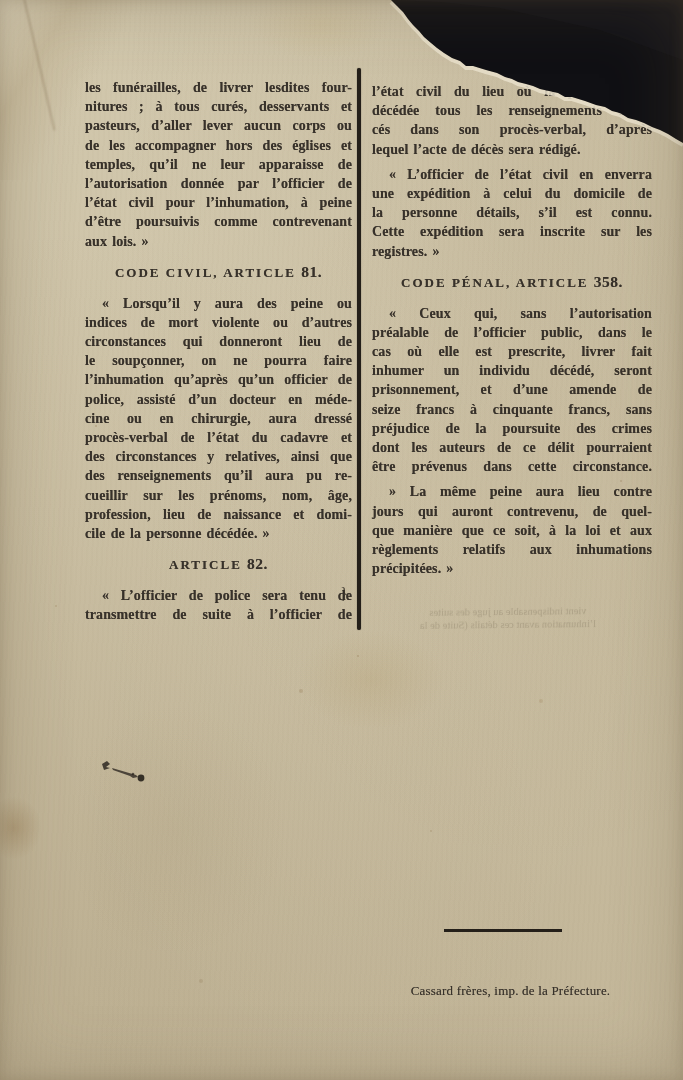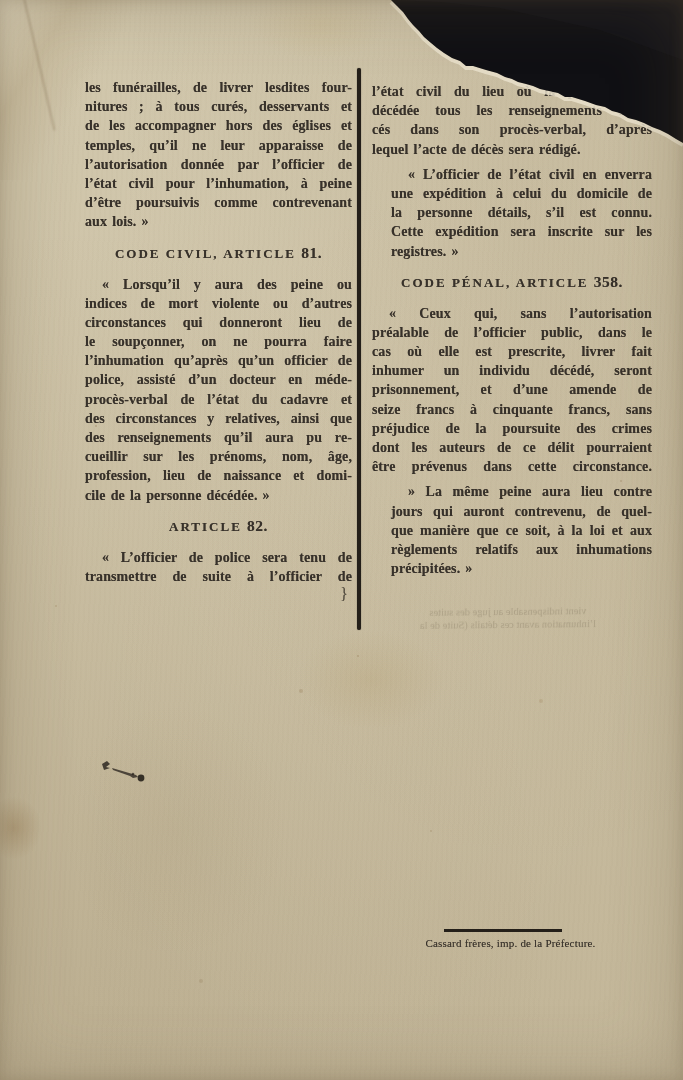--- a/index.html
+++ b/index.html
@@ -37,35 +37,35 @@
   .col-left{left:85px;top:78px;width:267px;}
   .col-right{left:372px;top:82px;width:280px;}
   .print-line{
     height:19.2px;line-height:19.2px;white-space:normal;
     text-align:justify;text-align-last:justify;
     word-spacing:1.5px;letter-spacing:.1px;
     text-shadow:0 0 .5px rgba(52,46,38,.55);
   }
   .print-line.end{text-align-last:left;}
   .print-line.indent{padding-left:17px;}
-  .print-para + .print-para{margin-top:6px;margin-left:19px;}
+  .print-para + .print-para{margin-top:6px;}
   .print-heading{height:19px;line-height:19px;margin:11px 0 13px;text-align:center;
     text-shadow:0 0 .5px rgba(52,46,38,.55);}
   .heading-small{font-size:13px;letter-spacing:2px;}
   .heading-num{font-size:15.5px;letter-spacing:.5px;}
   .divider{position:absolute;left:357px;top:68px;width:3.5px;height:562px;z-index:2;
     background:#241f19;border-radius:2px;box-shadow:0 0 1px rgba(36,31,25,.8);}
   .brace-mark{position:absolute;left:340px;top:584px;z-index:3;font-size:17px;color:rgba(45,40,33,.8);transform:rotate(2deg);}
   .ink-marks{position:absolute;left:92px;top:752px;z-index:3;}
   .ghost-text{position:absolute;left:362px;top:606px;width:292px;z-index:1;
     transform:scaleX(-1) rotate(.6deg);opacity:.40;color:rgba(88,76,56,.6);
     filter:blur(.4px);font-size:10.5px;line-height:12.5px;text-align:center;}
   .imprint-rule{position:absolute;left:444px;top:929px;width:118px;height:2.5px;z-index:2;background:#241f19;}
-  .imprint-text{position:absolute;left:368px;top:934px;width:285px;z-index:2;
-    font-size:11px;line-height:18px;text-align:center;letter-spacing:.2px;
+  .imprint-text{position:absolute;left:368px;top:982px;width:285px;z-index:2;
+    font-size:13px;line-height:18px;text-align:center;letter-spacing:.2px;
     text-shadow:0 0 .5px rgba(52,46,38,.5);}
   .tear{position:absolute;left:0;top:0;z-index:6;}
 </style>
 </head>
 <body>
 
 <div class="page">
 
   <div class="fold-shade"></div>
   <div class="fold-crease"></div>
@@ -77,35 +77,37 @@
 
   <div class="ghost-text">
     <div>vient indispensable au juge des suites</div>
     <div>l’inhumation avant ces détails   (Suite de la</div>
   </div>
 
   <div class="column col-left">
       <div class="print-para">
         <div class="print-line">les funérailles, de livrer lesdites four-</div>
         <div class="print-line">nitures ; à tous curés, desservants et</div>
+        <div class="print-line">pasteurs, d’aller lever aucun corps ou</div>
         <div class="print-line">de les accompagner hors des églises et</div>
         <div class="print-line">temples, qu’il ne leur apparaisse de</div>
         <div class="print-line">l’autorisation donnée par l’officier de</div>
         <div class="print-line">l’état civil pour l’inhumation, à peine</div>
         <div class="print-line">d’être poursuivis comme contrevenant</div>
         <div class="print-line end">aux lois. »</div>
       </div>
       <div class="print-heading"><span class="heading-small">CODE CIVIL, ARTICLE </span><span class="heading-num">81.</span></div>
       <div class="print-para">
         <div class="print-line indent">« Lorsqu’il y aura des peine ou</div>
         <div class="print-line">indices de mort violente ou d’autres</div>
         <div class="print-line">circonstances qui donneront lieu de</div>
         <div class="print-line">le soupçonner, on ne pourra faire</div>
         <div class="print-line">l’inhumation qu’après qu’un officier de</div>
         <div class="print-line">police, assisté d’un docteur en méde-</div>
+        <div class="print-line">cine ou en chirurgie, aura dressé</div>
         <div class="print-line">procès-verbal de l’état du cadavre et</div>
         <div class="print-line">des circonstances y relatives, ainsi que</div>
         <div class="print-line">des renseignements qu’il aura pu re-</div>
         <div class="print-line">cueillir sur les prénoms, nom, âge,</div>
         <div class="print-line">profession, lieu de naissance et domi-</div>
         <div class="print-line end">cile de la personne décédée. »</div>
       </div>
       <div class="print-heading"><span class="heading-small">ARTICLE </span><span class="heading-num">82.</span></div>
       <div class="print-para">
         <div class="print-line indent">« L’officier de police sera tenu de</div>

